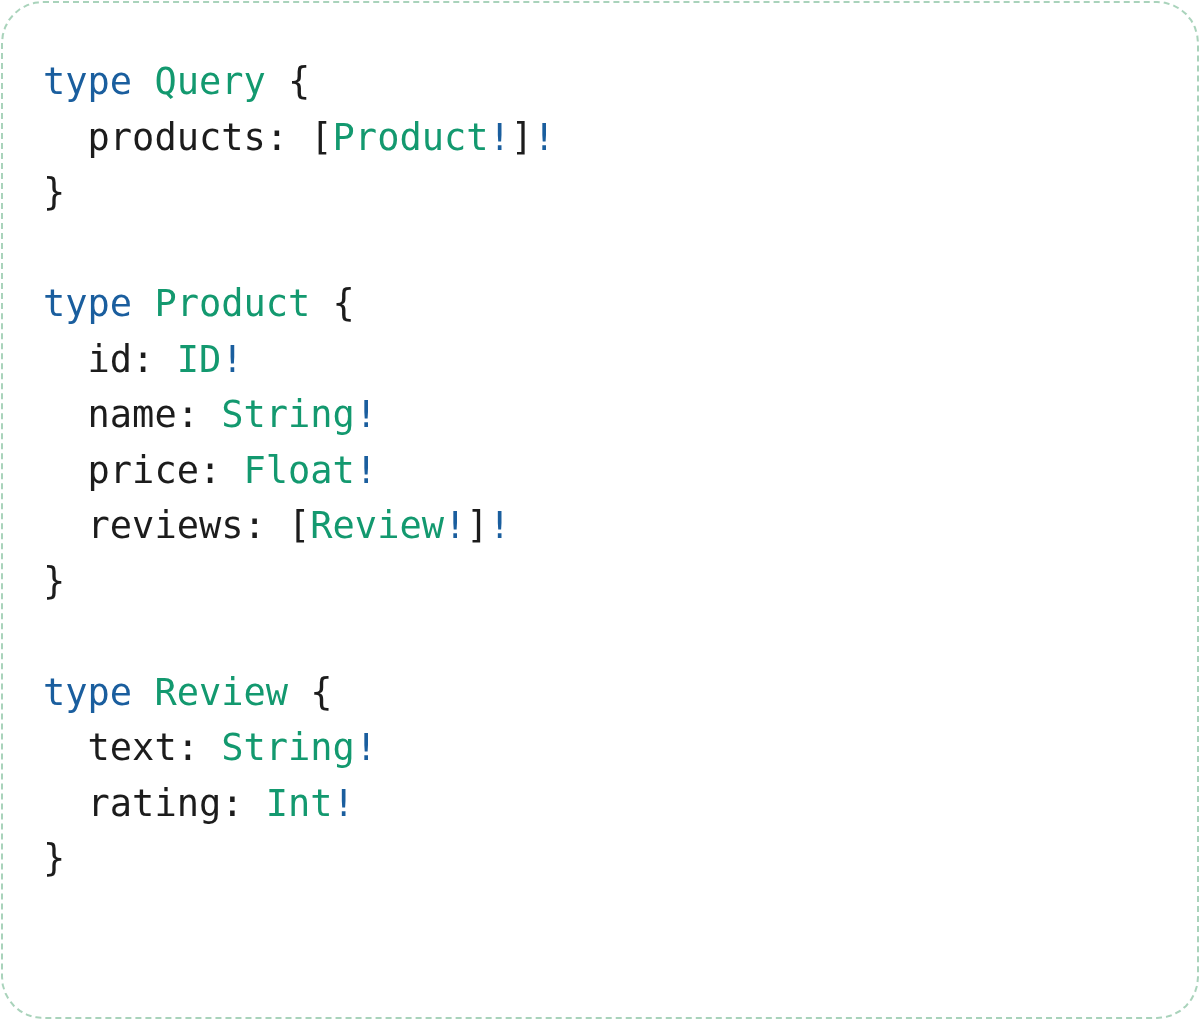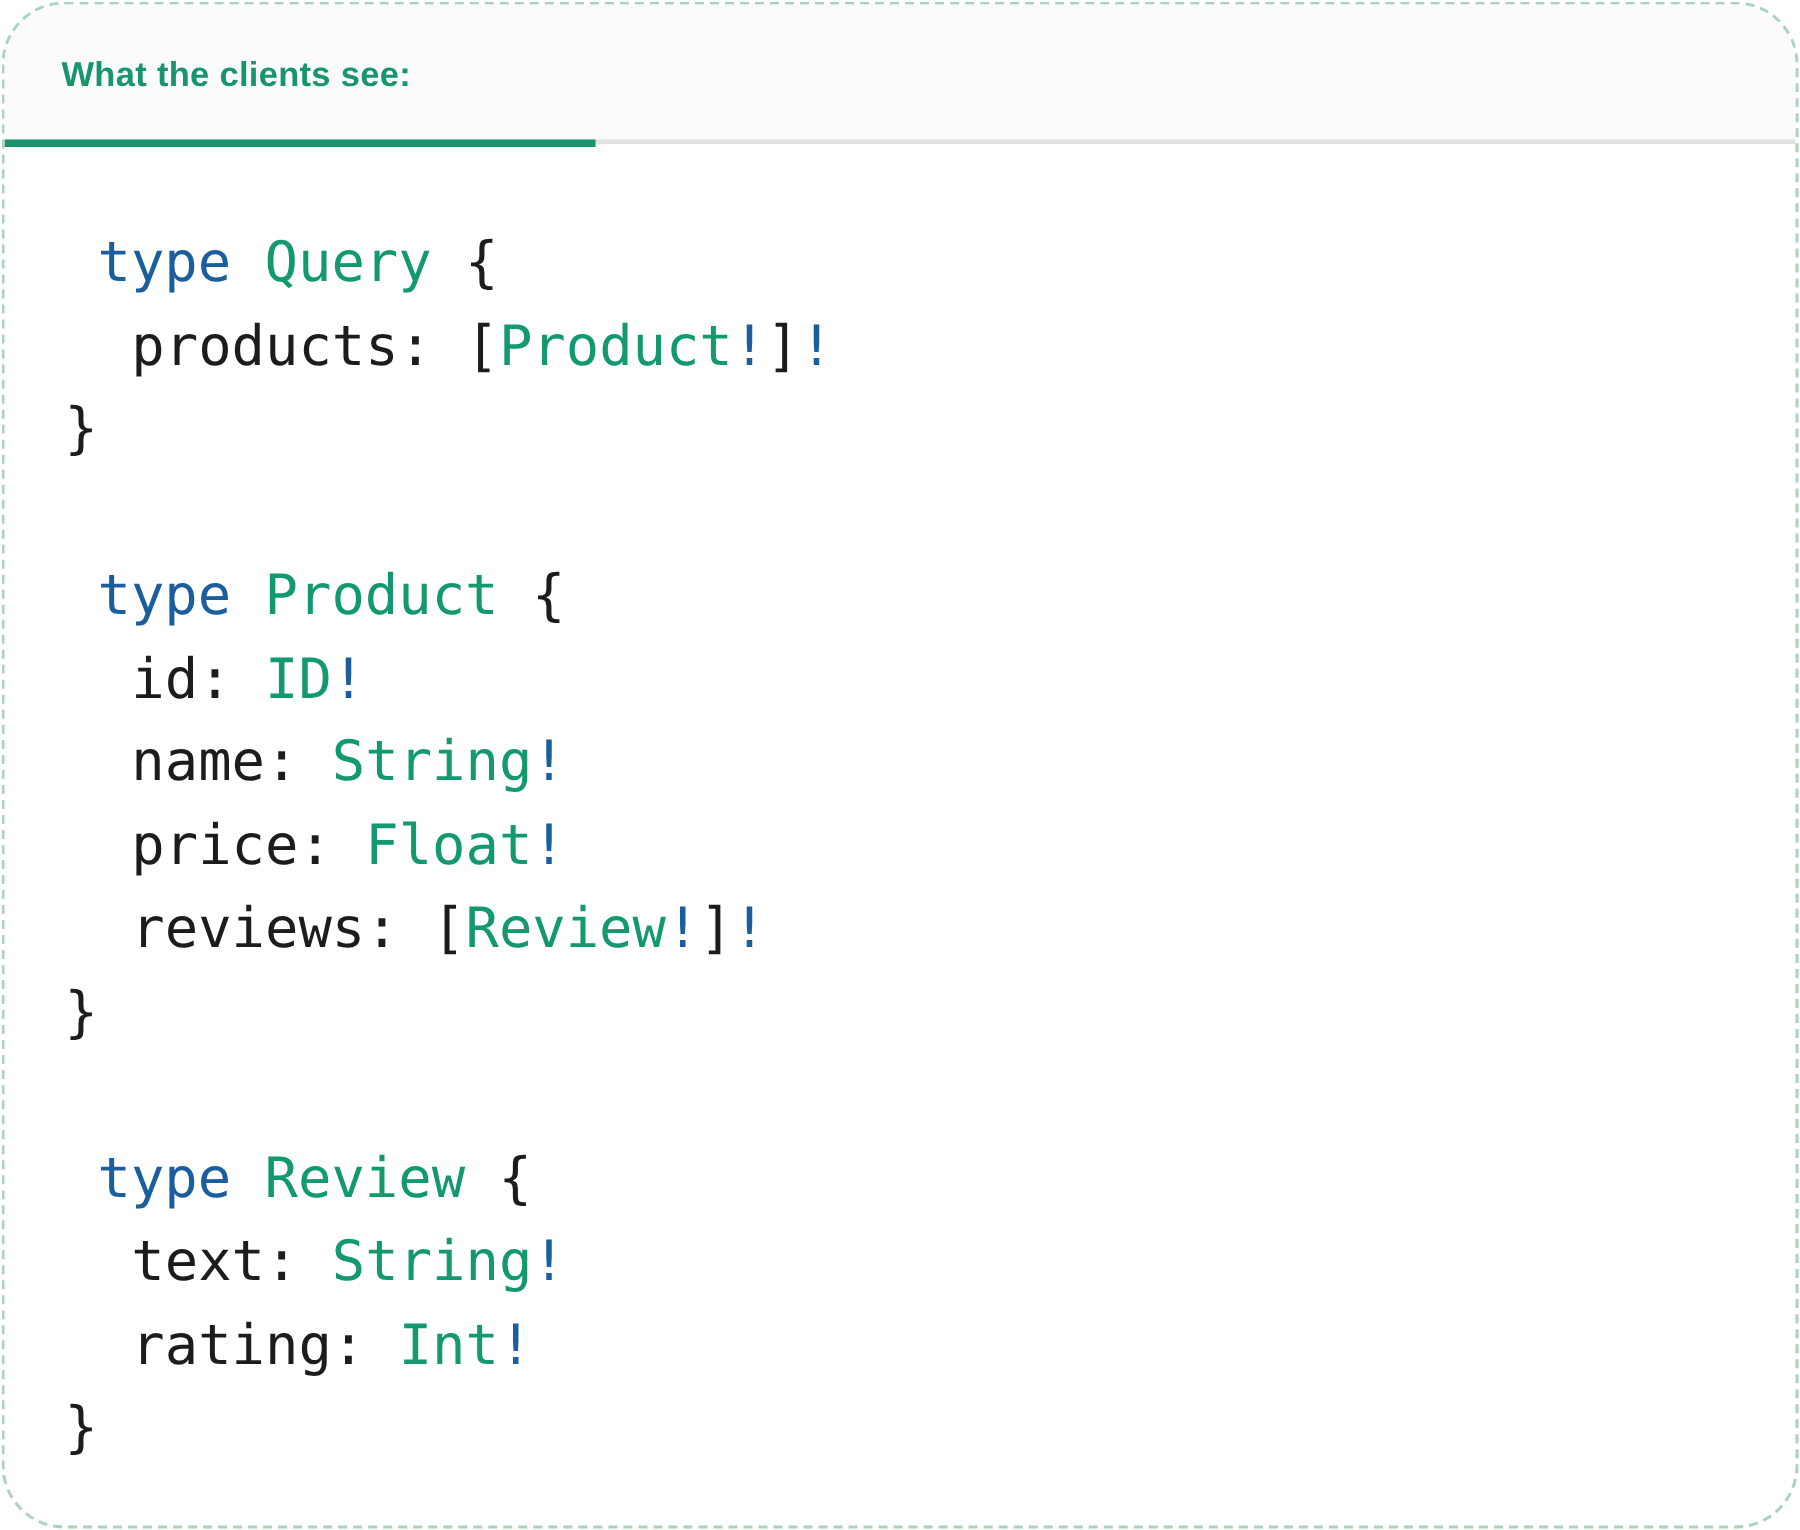--- a/index.html
+++ b/index.html
@@ -73,31 +73,24 @@
     padding: 51px 30px 0 40px;
     font-family: "DejaVu Sans Mono", "Liberation Mono", monospace;
     font-size: 37px;
     line-height: 55.5px;
     font-weight: 500;
     color: var(--c-plain, #1c1c1c);
     white-space: pre;
   }
   .code-line { height: 55.5px; }
   .tok-pl   { color: var(--c-plain, #1c1c1c); }
-  .tok-kw   { color: var(--c-keyword, #1a5e9e); margin-left: 22px; }
+  .tok-kw   { color: var(--c-keyword, #1a5e9e); }
   .tok-ty   { color: var(--c-typename, #13996f); }
   .tok-bang { color: var(--c-bang, #1a5e9e); }
 </style>
 </head>
 <body>
 
 <div class="page">
   <div class="card">
-    <div class="tabbar">
-      <div class="tabbar-divider"></div>
-      <div class="tab">
-        <span class="tab-label">What the clients see:</span>
-      </div>
-      <div class="tab-indicator"></div>
-    </div>
     <div class="code"><div class="code-line"><span class="tok-kw">type</span><span class="tok-pl"> </span><span class="tok-ty">Query</span><span class="tok-pl"> {</span></div><div class="code-line"><span class="tok-pl">  products: [</span><span class="tok-ty">Product</span><span class="tok-bang">!</span><span class="tok-pl">]</span><span class="tok-bang">!</span></div><div class="code-line"><span class="tok-pl">}</span></div><div class="code-line">&nbsp;</div><div class="code-line"><span class="tok-kw">type</span><span class="tok-pl"> </span><span class="tok-ty">Product</span><span class="tok-pl"> {</span></div><div class="code-line"><span class="tok-pl">  id: </span><span class="tok-ty">ID</span><span class="tok-bang">!</span></div><div class="code-line"><span class="tok-pl">  name: </span><span class="tok-ty">String</span><span class="tok-bang">!</span></div><div class="code-line"><span class="tok-pl">  price: </span><span class="tok-ty">Float</span><span class="tok-bang">!</span></div><div class="code-line"><span class="tok-pl">  reviews: [</span><span class="tok-ty">Review</span><span class="tok-bang">!</span><span class="tok-pl">]</span><span class="tok-bang">!</span></div><div class="code-line"><span class="tok-pl">}</span></div><div class="code-line">&nbsp;</div><div class="code-line"><span class="tok-kw">type</span><span class="tok-pl"> </span><span class="tok-ty">Review</span><span class="tok-pl"> {</span></div><div class="code-line"><span class="tok-pl">  text: </span><span class="tok-ty">String</span><span class="tok-bang">!</span></div><div class="code-line"><span class="tok-pl">  rating: </span><span class="tok-ty">Int</span><span class="tok-bang">!</span></div><div class="code-line"><span class="tok-pl">}</span></div></div>
   </div>
 </div>
 
 </body></html>

